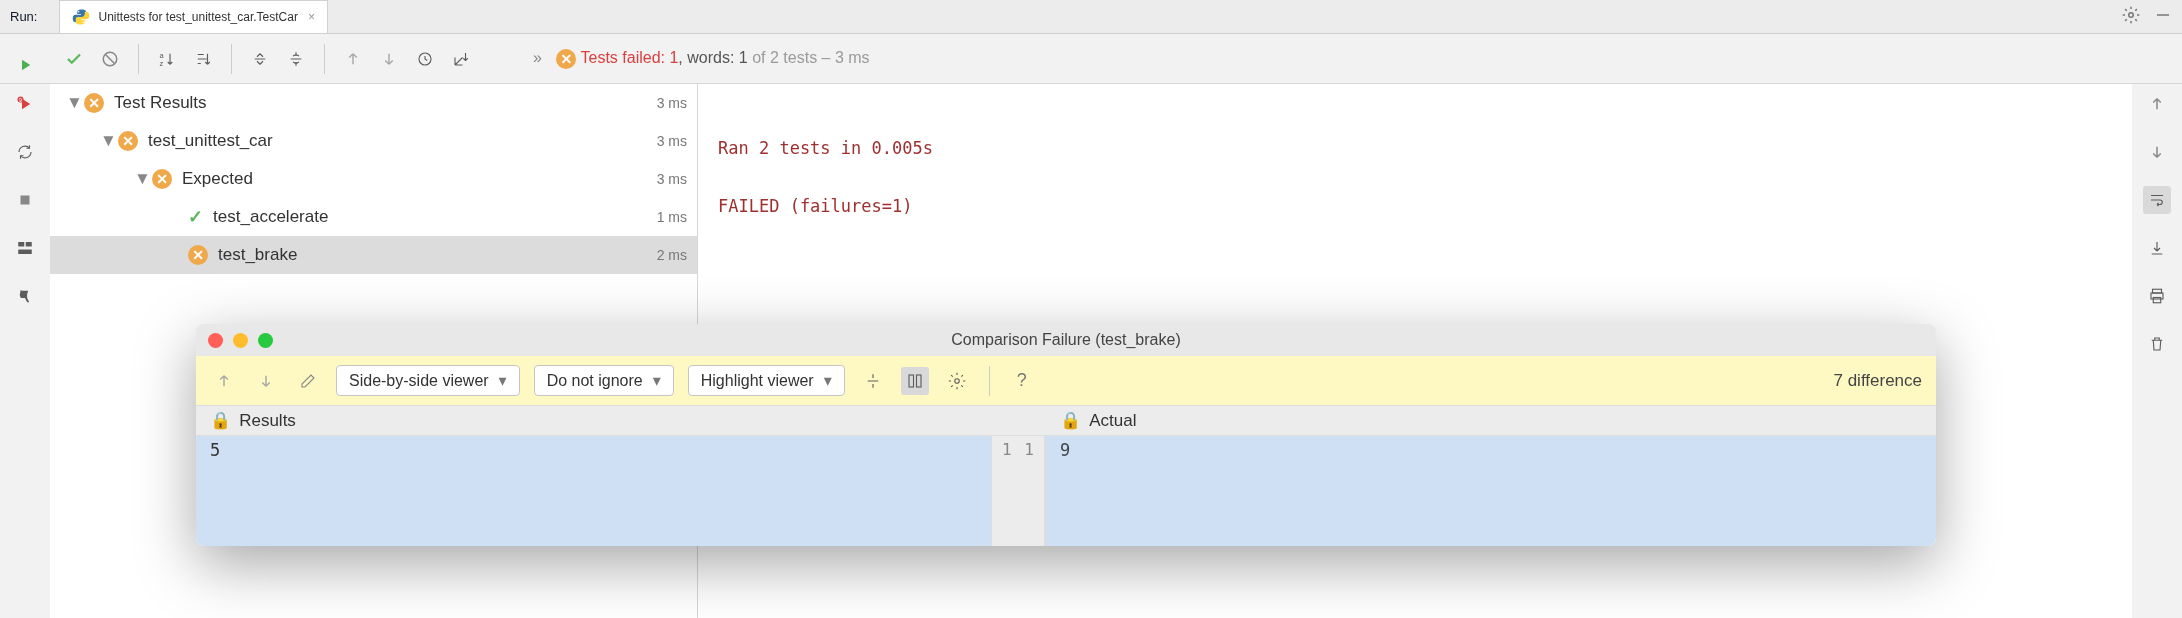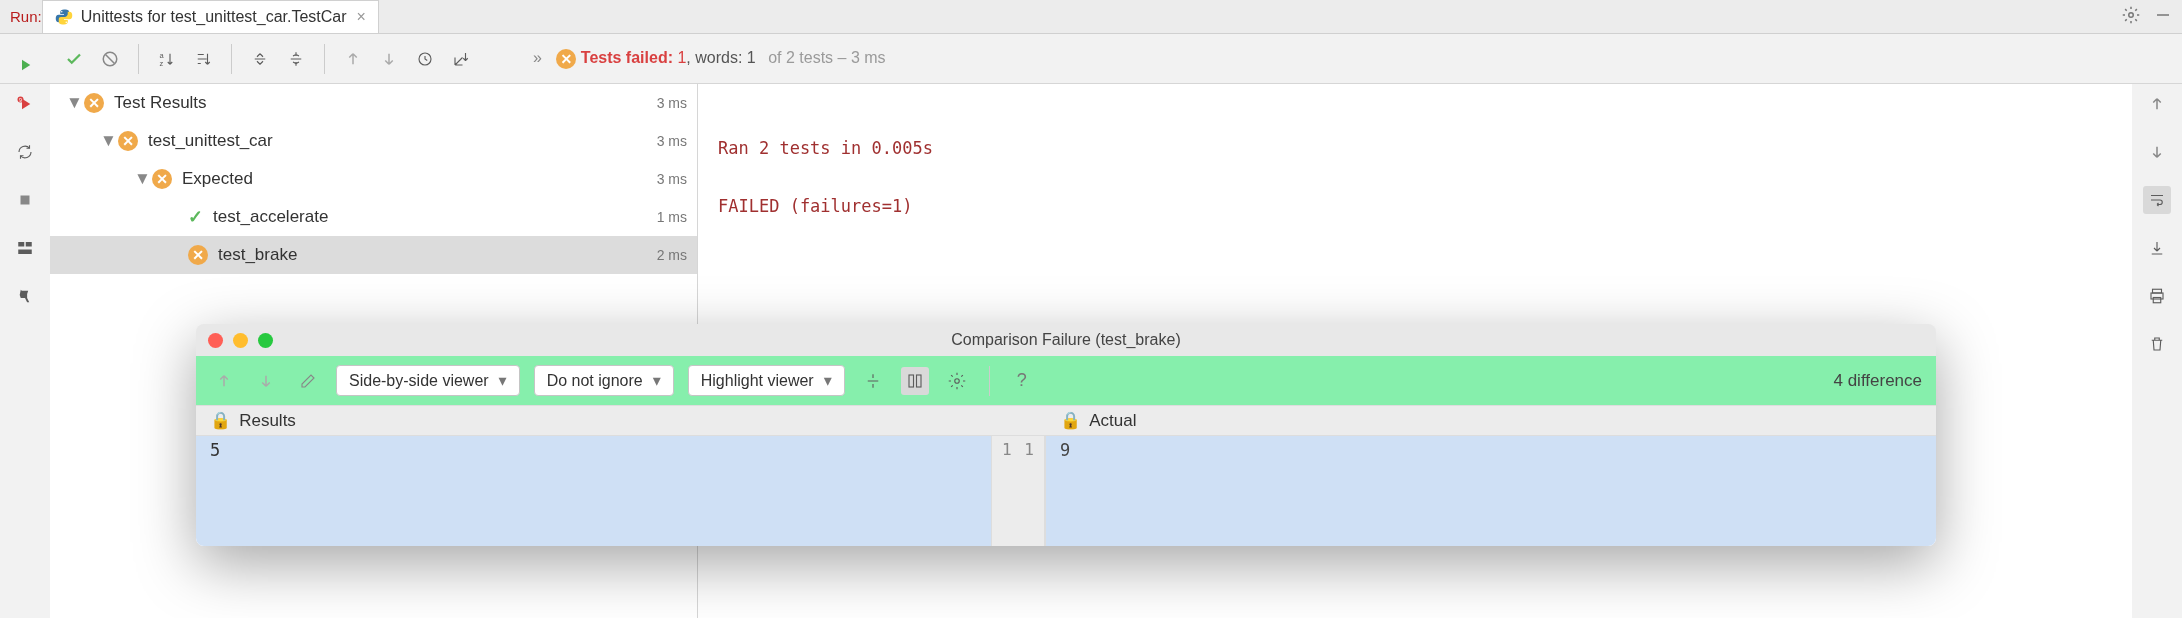--- a/index.html
+++ b/index.html
@@ -1,41 +1,41 @@
 <!DOCTYPE html>
 <html><head>
 <meta charset="utf-8">
 <style>
   * { box-sizing: border-box; margin: 0; padding: 0; }
   body { font-family: -apple-system, "Helvetica Neue", Arial, sans-serif; font-size: 13px; background: #f2f2f2; color: #333; width: 2182px; height: 618px; overflow: hidden; position: relative; }
   
   
   .titlebar { display: flex; align-items: center; height: 34px; background: #ececec; border-bottom: 1px solid #d0d0d0; padding: 0 10px; }
-  .titlebar-label { color: #b91c1c; margin-right: 0; font-size: 15px; }
-  .tab { display: flex; align-items: center; padding: 4px 12px; background: #fff; border: 1px solid #d0d0d0; border-bottom: none; height: 33px; font-size: 16px; color: #333; }
+  .titlebar-label { color: #0f172a; margin-right: 22px; font-size: 13px; }
+  .tab { display: flex; align-items: center; padding: 4px 12px; background: #fff; border: 1px solid #d0d0d0; border-bottom: none; height: 33px; font-size: 12px; color: #333; }
   .tab .tab-close { margin-left: 10px; color: #999; }
   .titlebar-right { margin-left: auto; display: flex; gap: 14px; color: #777; }
   
   
   .toolbar-row { display: flex; align-items: center; height: 50px; background: #f2f2f2; border-bottom: 1px solid #d6d6d6; }
   .left-gutter { width: 50px; display: flex; flex-direction: column; align-items: center; gap: 14px; padding-top: 12px; }
   .gutter-col { position: absolute; left: 0; top: 84px; width: 50px; display: flex; flex-direction: column; align-items: center; gap: 20px; padding-top: 6px; }
   .right-gutter { position: absolute; right: 0; top: 84px; width: 50px; display: flex; flex-direction: column; align-items: center; gap: 20px; padding-top: 6px; }
   
   .tb-group { display: flex; align-items: center; gap: 8px; padding: 0 10px; }
   .tb-sep { width: 1px; height: 30px; background: #ccc; margin: 0 4px; }
   .icon-btn { width: 28px; height: 28px; display: flex; align-items: center; justify-content: center; color: #5c5c5c; border-radius: 3px; cursor: pointer; }
   .icon-btn.pressed { background: #d9d9d9; }
   .icon-btn svg { width: 18px; height: 18px; }
   
   .status-text { font-size: 16px; color: #555; margin-left: 48px; }
   .status-text .chevrons { color: #888; margin-right: 10px; }
-  .status-text .fail-label { color: #d94040; font-weight: bold; }
+  .status-text .fail-label { color: #d94040; }
   .status-text .fail-count { color: #d94040; }
-  .status-text .mute { color: #9a9a9a; margin-left: 8px; }
+  .status-text .mute { color: #9a9a9a; }
   
   
   .main { position: absolute; top: 84px; left: 50px; right: 50px; bottom: 0; display: flex; background: #fff; }
   .tree-panel { width: 648px; border-right: 1px solid #d6d6d6; background: #fff; }
   .tree-row { display: flex; align-items: center; height: 38px; padding-left: 16px; font-size: 17px; }
   .tree-row.sel { background: #dcdcdc; }
   .tree-row .arrow { width: 14px; color: #888; margin-right: 4px; }
   .tree-row .status { margin-right: 10px; }
   .tree-row .dur { margin-left: auto; margin-right: 10px; color: #777; font-size: 14px; }
   .indent1 { padding-left: 50px; }
@@ -49,21 +49,21 @@
   
   .play-icon { color: #4caf50; }
   .rerun-icon { color: #d94040; }
   
   
   .dialog { position: absolute; left: 196px; top: 324px; width: 1740px; height: 222px; background: #efefef; border-radius: 8px; box-shadow: 0 18px 60px rgba(0,0,0,0.35); overflow: hidden; display: flex; flex-direction: column; }
   .dlg-title { height: 32px; display: flex; align-items: center; justify-content: center; position: relative; font-size: 16px; color: #444; background: #e8e8e8; }
   .traffic { position: absolute; left: 12px; display: flex; gap: 10px; }
   .traffic span { width: 15px; height: 15px; border-radius: 50%; display: block; }
   .tl-r { background: #ff5f56; } .tl-y { background: #ffbd2e; } .tl-g { background: #27c93f; }
-  .dlg-toolbar { height: 50px; display: flex; align-items: center; gap: 14px; padding: 0 14px; background: #86efac; border-bottom: 1px solid #ddd; }
+  .dlg-toolbar { height: 50px; display: flex; align-items: center; gap: 14px; padding: 0 14px; background: #fef9c3; border-bottom: 1px solid #ddd; }
   .combo { background: #fff; border: 1px solid #c5c5c5; border-radius: 4px; padding: 5px 12px; display: flex; align-items: center; gap: 10px; font-size: 16px; }
   .combo .caret { color: #777; }
   .dlg-right { margin-left: auto; font-size: 17px; color: #444; }
   .dlg-headers { height: 30px; display: flex; background: #ececec; border-bottom: 1px solid #ddd; font-size: 17px; }
   .dlg-headers > div { padding: 3px 14px; display: flex; align-items: center; gap: 8px; }
   .dlg-h-expected { width: 850px; }
   .dlg-h-actual { flex: 1; }
   .dlg-body { flex: 1; display: flex; background: #fff; font-family: Menlo, monospace; font-size: 17px; }
   .dlg-col { flex: 1; background: #cfe0f5; padding: 4px 14px; color: #444; }
   .gutter-strip { width: 54px; background: #ececec; border-left: 1px solid #ddd; border-right: 1px solid #ddd; display: flex; justify-content: space-between; padding: 4px 10px; color: #888; font-size: 16px; }
@@ -344,21 +344,21 @@
         </svg>
       </span>
     <span class="icon-btn">
         <svg viewBox="0 0 24 24" fill="none" stroke="#5c5c5c" stroke-width="1.5">
           <circle cx="12" cy="12" r="3"></circle>
           <path d="M12 1v3m0 16v3M4.2 4.2l2.1 2.1m11.4 11.4l2.1 2.1M1 12h3m16 0h3M4.2 19.8l2.1-2.1m11.4-11.4l2.1-2.1"></path>
         </svg>
       </span>
     <span class="tb-sep"></span>
     <span class="icon-btn" style="font-size:18px;color:#777">?</span>
-    <span class="dlg-right">4 difference</span>
+    <span class="dlg-right">7 difference</span>
   </div>
   <div class="dlg-headers">
     <div class="dlg-h-expected">
       <span class="lock">🔒</span>
       <span>Results</span>
     </div>
     <div class="dlg-h-actual">
       <span class="lock">🔒</span>
       <span>Actual</span>
     </div>

